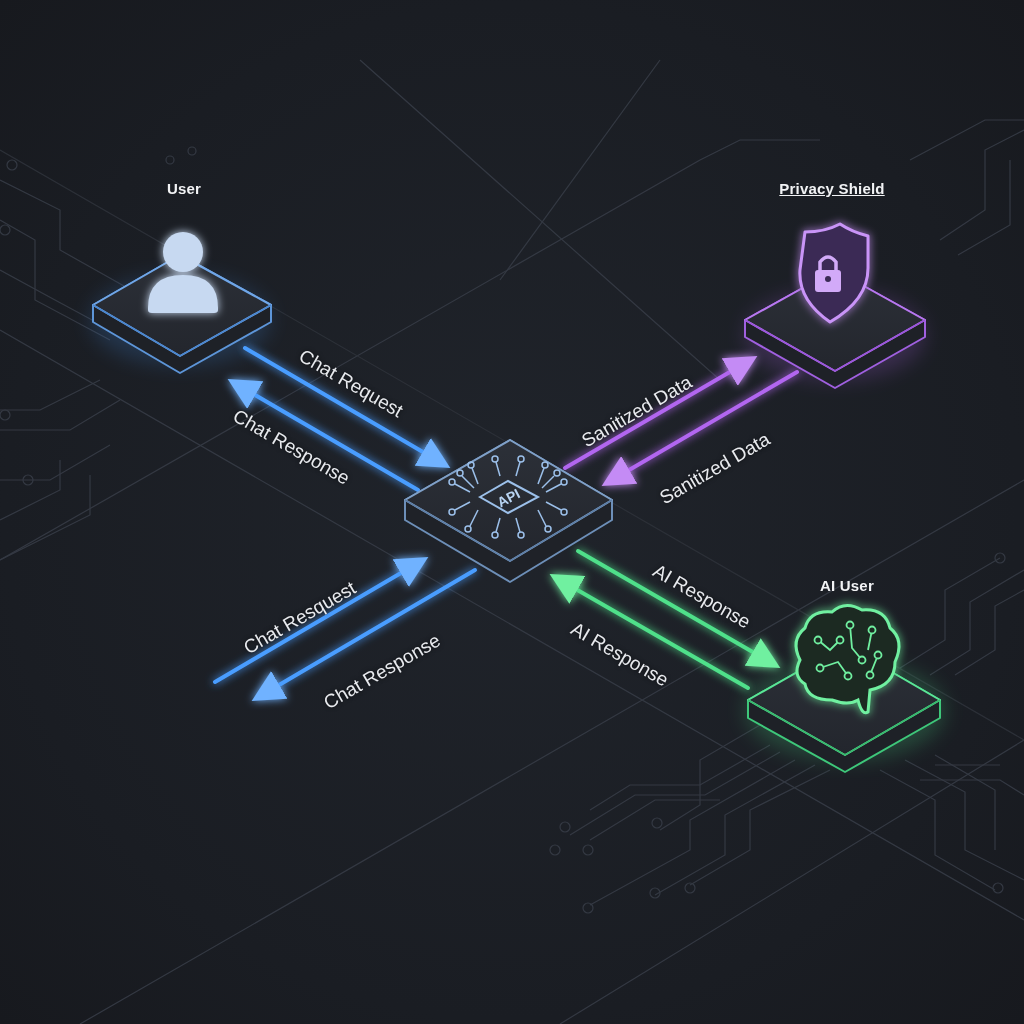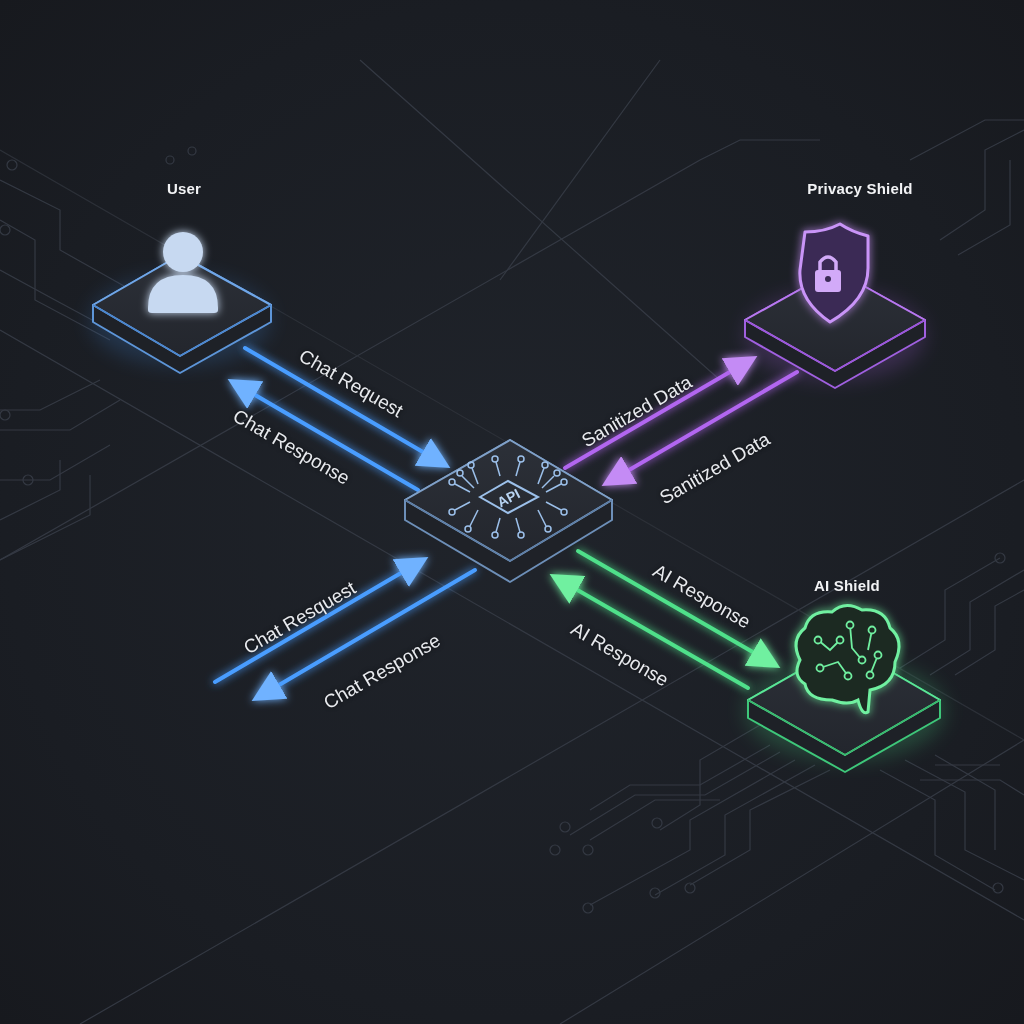--- a/index.html
+++ b/index.html
@@ -203,22 +203,22 @@
             <circle cx="848" cy="676" r="3.5"></circle>
         <circle cx="878" cy="655" r="3.5"></circle>
             <circle cx="870" cy="675" r="3.5"></circle>
             <circle cx="862" cy="660" r="3.5"></circle>
       </g>
     </g>
   </g>
 </svg>
 
 <div class="node-label" style="left:184px; top:180px;">User</div>
-<div class="node-label" style="left:860px; top:180px;">Privacy Shield</div>
-<div class="node-label" style="left:847px; top:577px;">AI Shield</div>
+<div class="node-label" style="left:832px; top:180px;text-decoration:underline;">Privacy Shield</div>
+<div class="node-label" style="left:847px; top:577px;">AI User</div>
 
 <div class="edge-label" style="left:306px; top:345px; transform:rotate(30deg);">Chat Request</div>
 <div class="edge-label" style="left:240px; top:405px; transform:rotate(30deg);">Chat Response</div>
 <div class="edge-label" style="left:240px; top:640px; transform:rotate(-30deg);">Chat Resquest</div>
 <div class="edge-label" style="left:320px; top:695px; transform:rotate(-30deg);">Chat Response</div>
 <div class="edge-label" style="left:578px; top:433px; transform:rotate(-30deg);">Sanitized Data</div>
 <div class="edge-label" style="left:656px; top:490px; transform:rotate(-30deg);">Sanitized Data</div>
 <div class="edge-label" style="left:660px; top:560px; transform:rotate(30deg);">AI Response</div>
 <div class="edge-label" style="left:578px; top:618px; transform:rotate(30deg);">AI Response</div>
 </div>

